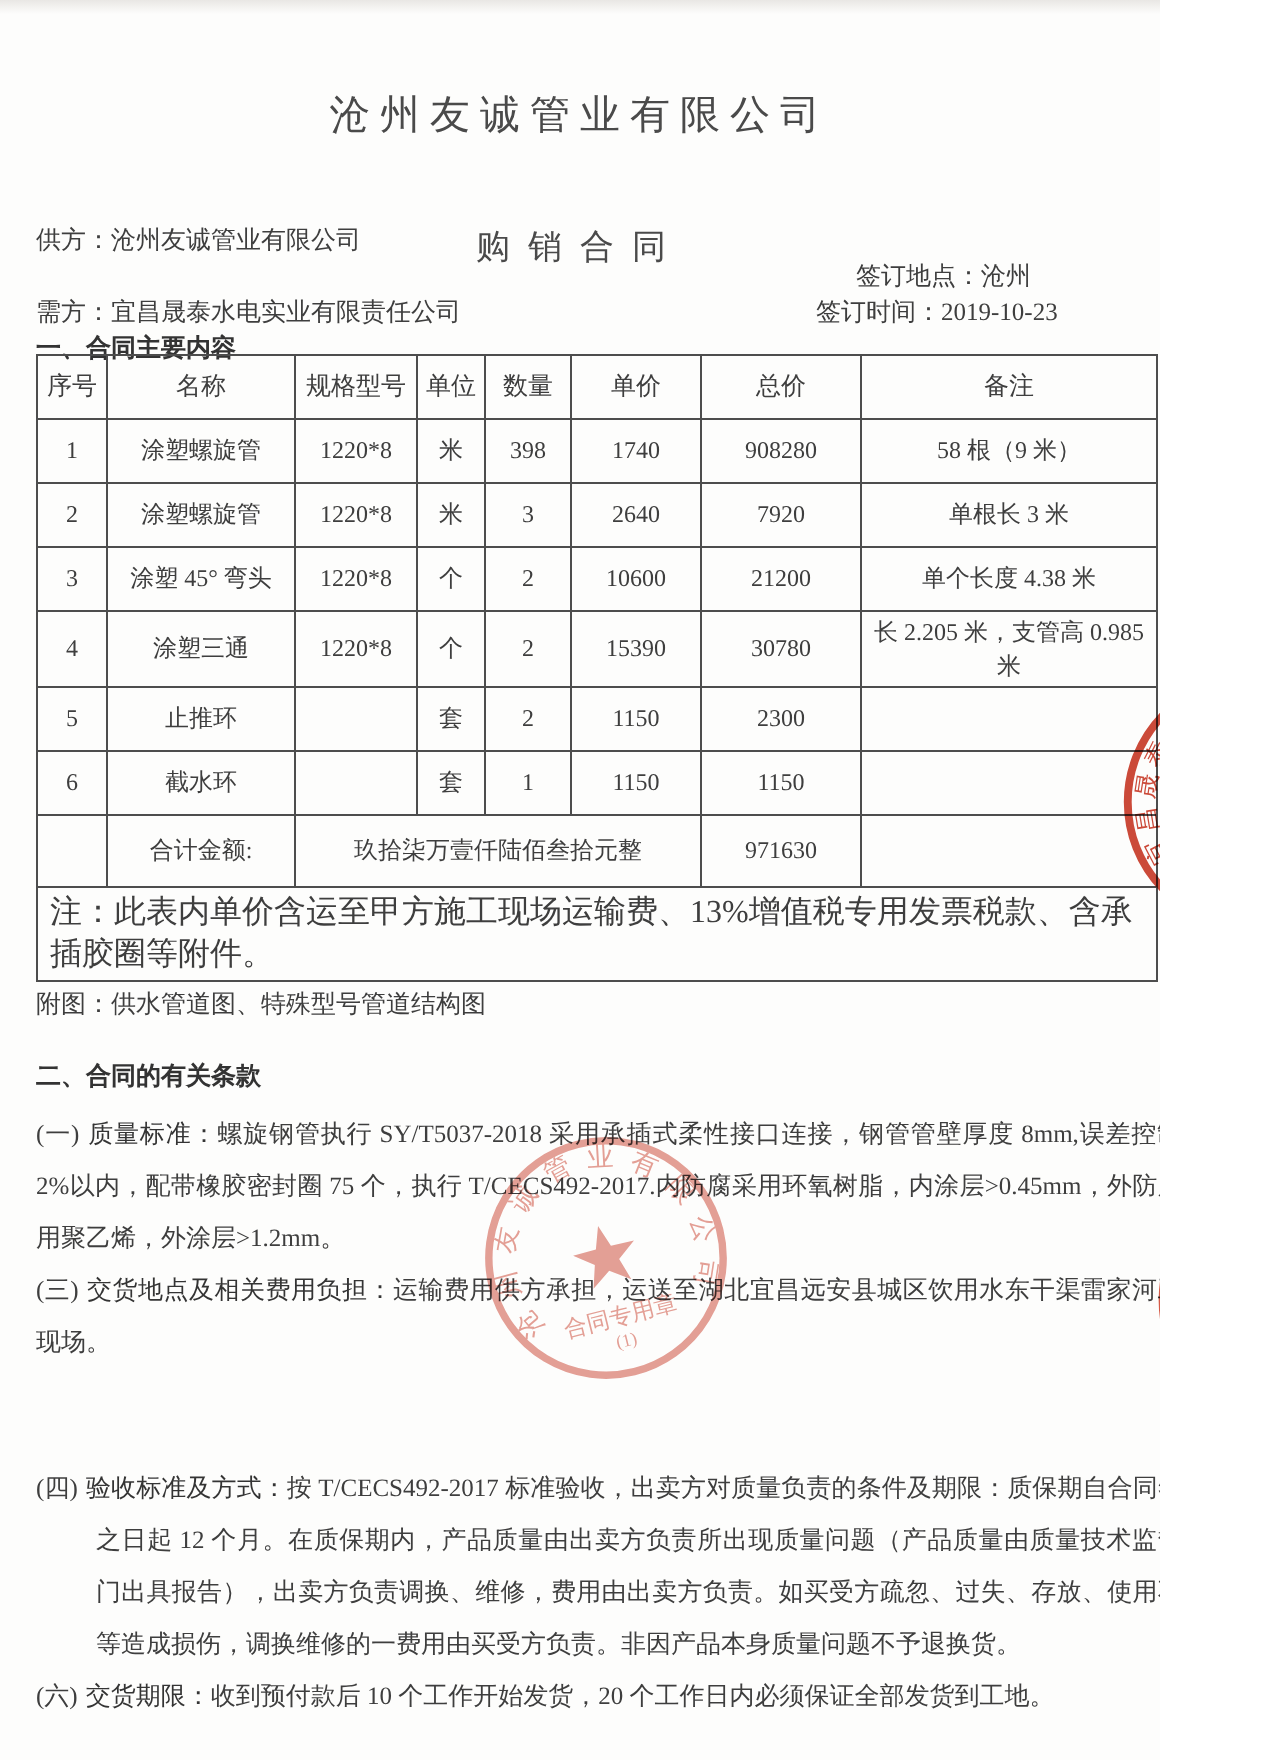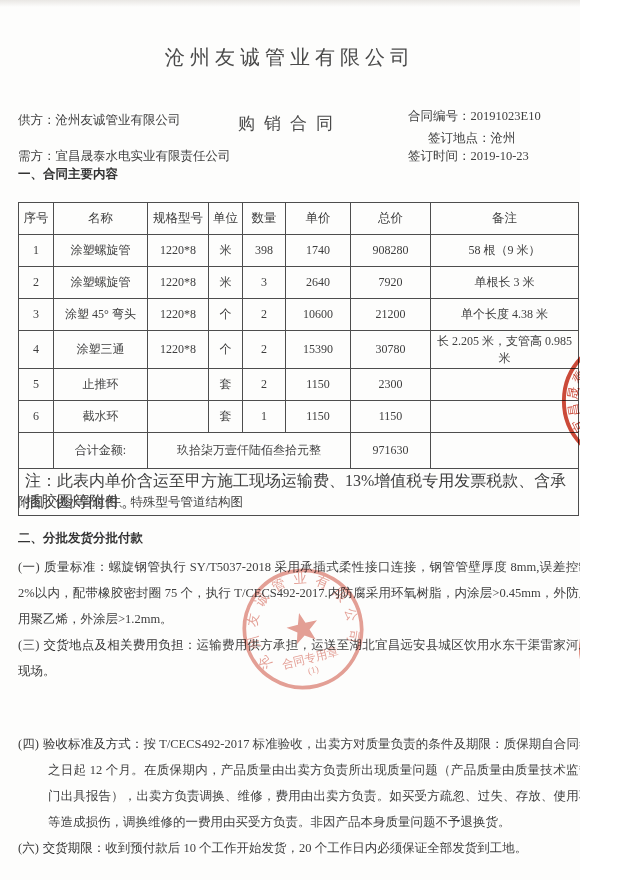--- a/index.html
+++ b/index.html
@@ -26,21 +26,21 @@
   .supplier-line{top:112px;left:18px;}
   .buyer-line{top:148px;left:18px;}
   .meta-no{top:108px;left:408px;}
   .meta-place{top:130px;left:428px;}
   .meta-date{top:148px;left:408px;}
   .sec-heading{position:absolute;left:18px;font-size:12.5px;font-weight:bold;color:#333;}
   .h1{top:166px;}
   .h2{top:530px;}
   .attachment{top:494px;}
   table.items{
-    position:absolute;top:202px;left:18px;width:560px;
+    position:absolute;top:177px;left:18px;width:560px;
     border-collapse:collapse;table-layout:fixed;
     font-size:12px;color:#3e3e3e;
   }
   table.items,table.items td,table.items th{border:1px solid #4d4d4d;}
   table.items{border:1.6px solid #3f3f3f;}
   table.items th{font-weight:normal;font-size:12.5px;}
   table.items td,table.items th{
     text-align:center;vertical-align:middle;
     padding:1px 2px;overflow:hidden;
   }
@@ -70,21 +70,20 @@
 <body>
 
 <div class="page">
 
   <div class="company-title">沧州友诚管业有限公司</div>
   <div class="doc-title">购销合同</div>
 
   <div class="line supplier-line"><span>供方：</span><span>沧州友诚管业有限公司</span></div>
   <div class="line buyer-line"><span>需方：</span><span>宜昌晟泰水电实业有限责任公司</span></div>
 
-  <div class="line meta-no"><span>合同编号：</span><span>20191023E10</span></div>
   <div class="line meta-place"><span>签订地点：</span><span>沧州</span></div>
   <div class="line meta-date"><span>签订时间：</span><span>2019-10-23</span></div>
 
   <div class="sec-heading h1">一、合同主要内容</div>
 
   <table class="items">
     <colgroup>
       <col style="width:35px">
         <col style="width:94px">
         <col style="width:61px">
@@ -173,21 +172,21 @@
       <td></td>
     </tr>
     <tr class="nrow">
       <td colspan="8">注：此表内单价含运至甲方施工现场运输费、13%增值税专用发票税款、含承插胶圈等附件。</td>
     </tr>
   </tbody>
     </table>
 
   <div class="line attachment" style="top:494px;left:18px;">附图：供水管道图、特殊型号管道结构图</div>
 
-  <div class="sec-heading h2">二、分批发货分批付款</div>
+  <div class="sec-heading h2">二、合同的有关条款</div>
 
   <div class="clauses">
     <div class="clause"><span class="cno">(一)</span><b>质量标准：</b><span>螺旋钢管执行 SY/T5037-2018 采用承插式柔性接口连接，钢管管壁厚度 8mm,误差控制在 2%以内，配带橡胶密封圈 75 个，执行 T/CECS492-2017.内防腐采用环氧树脂，内涂层&gt;0.45mm，外防腐采用聚乙烯，外涂层&gt;1.2mm。</span></div>
     <div class="clause"><span class="cno">(三)</span><b>交货地点及相关费用负担：</b><span>运输费用供方承担，运送至湖北宜昌远安县城区饮用水东干渠雷家河工地现场。</span></div>
     <div class="clause hang"><span class="cno">(四)</span><b>验收标准及方式：</b><span>按 T/CECS492-2017 标准验收，出卖方对质量负责的条件及期限：质保期自合同签订之日起 12 个月。在质保期内，产品质量由出卖方负责所出现质量问题（产品质量由质量技术监督部门出具报告），出卖方负责调换、维修，费用由出卖方负责。如买受方疏忽、过失、存放、使用不当等造成损伤，调换维修的一费用由买受方负责。非因产品本身质量问题不予退换货。</span></div>
     <div class="clause"><span class="cno">(六)</span><b>交货期限：</b><span>收到预付款后 10 个工作开始发货，20 个工作日内必须保证全部发货到工地。</span></div>
 
   </div>
 
   <svg class="stamp stamp-buyer" width="140" height="140" viewBox="0 0 160 160">

